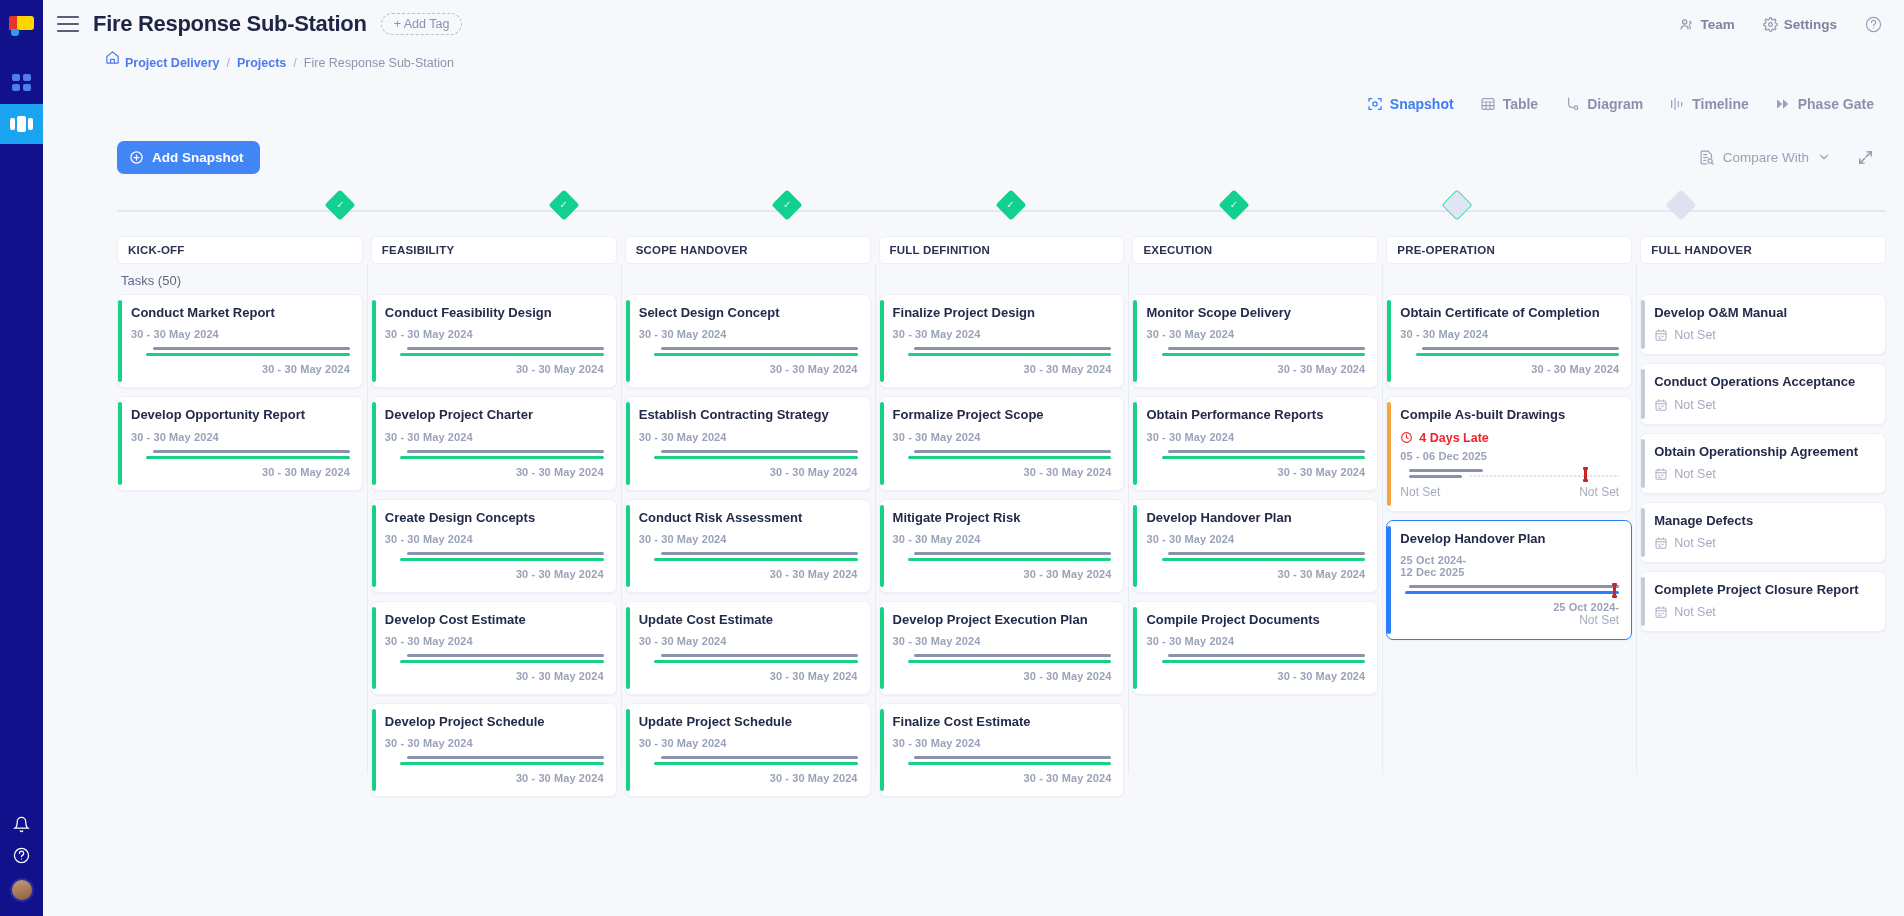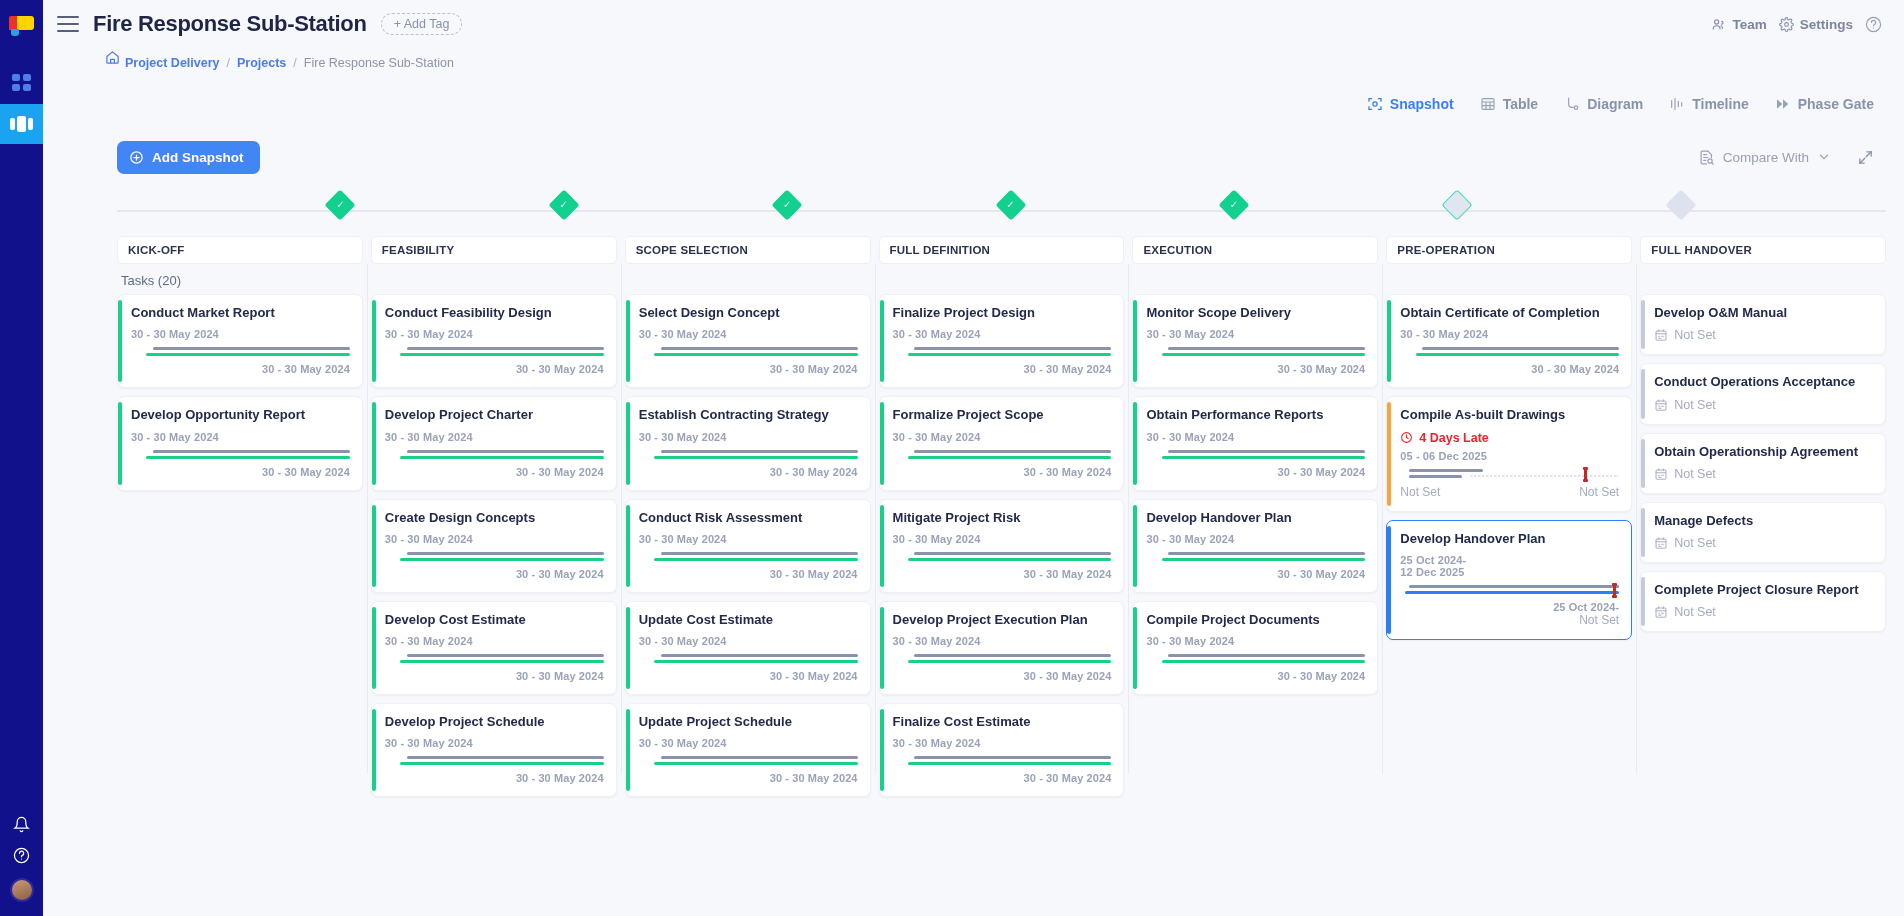--- a/index.html
+++ b/index.html
@@ -38,21 +38,21 @@
   .main { flex:1; display:flex; flex-direction:column; min-width:0; background:#f7f8fc;}
 
   .topbar { height:48px; display:flex; align-items:center; padding:0 22px 0 14px; gap:14px; }
   .hamb { width:22px; height:16px; display:flex; flex-direction:column; justify-content:space-between; cursor:pointer;}
   .hamb i { display:block; height:2px; background:#59607a; border-radius:2px;}
   .page-title { font-size:22px; font-weight:bold; color:#1f2544; letter-spacing:-0.3px; white-space:nowrap;}
   .add-tag {
     border:1px dashed #b9bfd2; border-radius:14px; padding:3px 12px;
     font-size:12.5px; color:#8a92ab; background:transparent; cursor:pointer; white-space:nowrap;
   }
-  .top-right { margin-left:auto; display:flex; align-items:center; gap:12px; }
+  .top-right { margin-left:auto; display:flex; align-items:center; gap:28px; }
   .top-link { display:flex; align-items:center; gap:6px; color:#7d859e; font-size:13.5px; font-weight:bold; cursor:pointer;}
   .icon { display:inline-flex; align-items:center; justify-content:center; }
 
   .crumbs { height:30px; display:flex; align-items:center; gap:7px; padding-left:60px; font-size:12.5px; position:relative;}
   .crumbs .home { position:absolute; left:62px; top:2px; }
   .crumbs-inner { display:flex; align-items:flex-start; gap:7px; padding-left:22px;}
   .crumb-link { color:#4b7bec; font-weight:bold; cursor:pointer; text-decoration:none;}
   .crumb-sep { color:#a8aec2;}
   .crumb-cur { color:#8d94ab;}
 
@@ -375,36 +375,36 @@
           </div>
       </div>
       <div class="colheads" id="colheads">
           <div class="colhead">
             <span>KICK-OFF</span>
           </div>
           <div class="colhead">
             <span>FEASIBILITY</span>
           </div>
           <div class="colhead">
-            <span>SCOPE SELECTION</span>
+            <span>SCOPE HANDOVER</span>
           </div>
           <div class="colhead">
             <span>FULL DEFINITION</span>
           </div>
           <div class="colhead">
             <span>EXECUTION</span>
           </div>
           <div class="colhead">
             <span>PRE-OPERATION</span>
           </div>
           <div class="colhead">
             <span>FULL HANDOVER</span>
           </div>
         </div>
-      <div class="taskcount">Tasks (20)</div>
+      <div class="taskcount">Tasks (50)</div>
       <div class="cols" id="cols">
           <div class="col">
             <div class="card green">
               <span class="stripe"></span>
               <div class="card-title">Conduct Market Report</div>
               <div class="dline">30 - 30 May 2024</div>
               <div class="bars">
                 <span class="bar plan" style="left:10%;width:90%"></span>
                 <span class="bar act" style="left:7%;width:93%"></span>
               </div>

